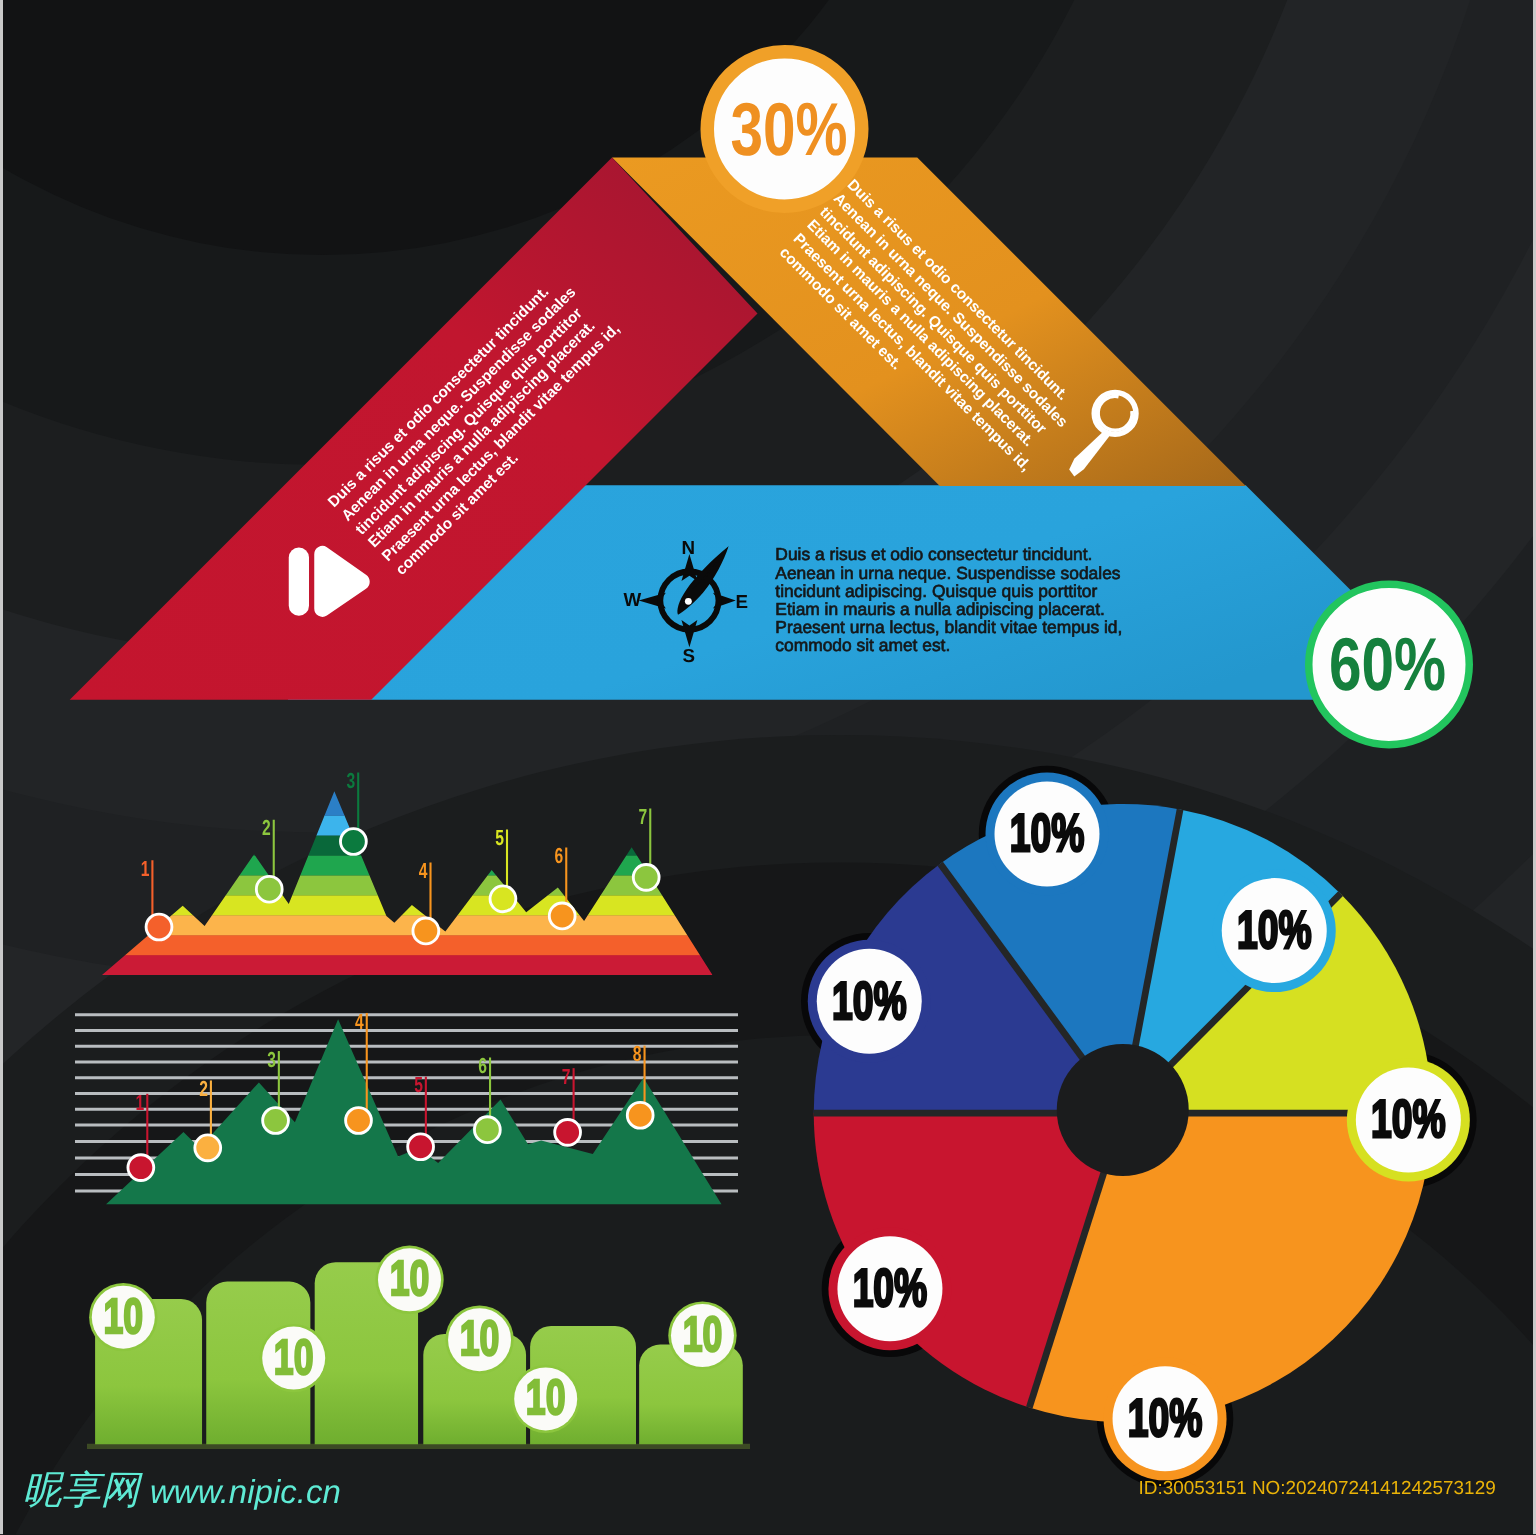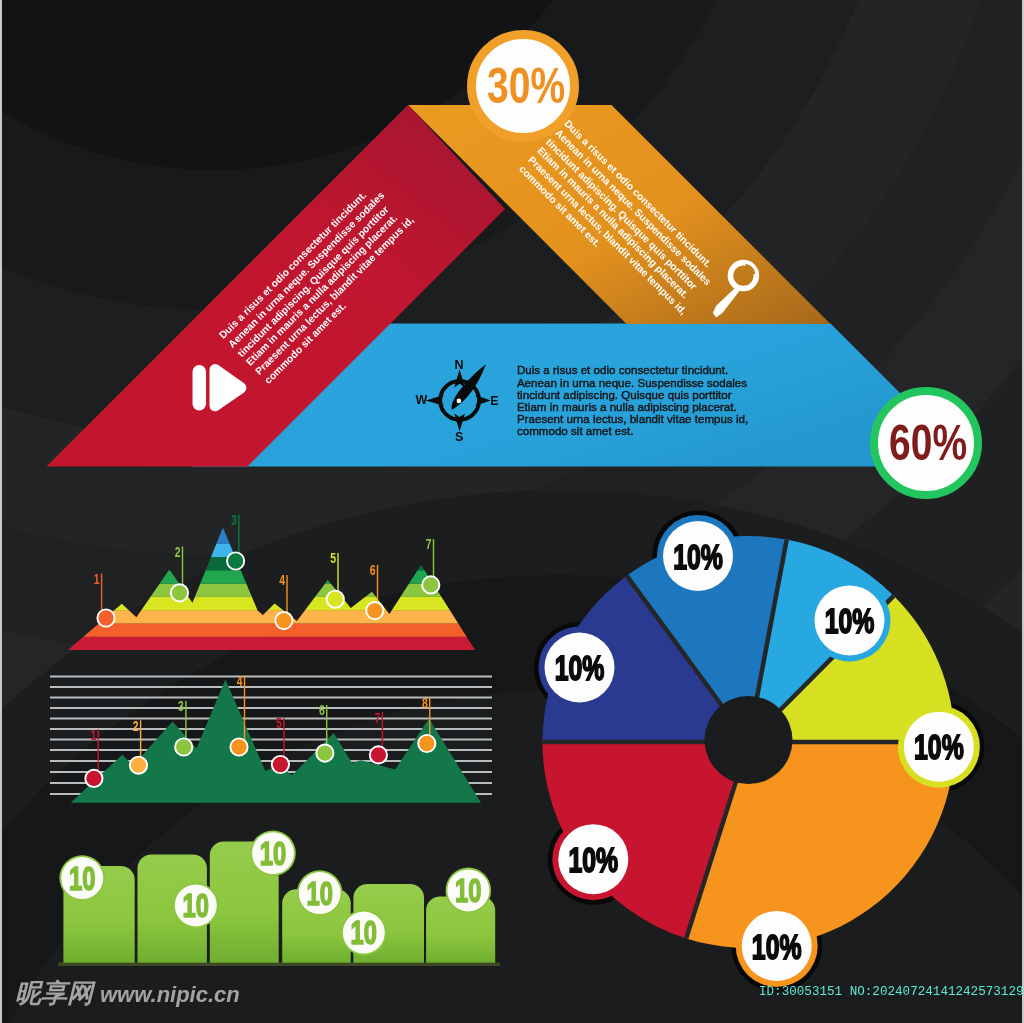--- a/index.html
+++ b/index.html
@@ -1,20 +1,20 @@
 <!DOCTYPE html>
 <html><head>
 <meta charset="utf-8">
 <style>
   html,body{margin:0;padding:0;background:#0e0f10;}
   body{width:1024px;height:1023px;overflow:hidden;
        font-family:"Liberation Sans",sans-serif;}
   #stage{position:relative;width:1024px;height:1023px;overflow:hidden;background:#1f2123;}
   .lay{position:absolute;left:0;top:0;width:1024px;height:1023px;}
-  .footer-brand{position:absolute;color:#a3a3a3;font-weight:700;font-style:italic;}
+  .footer-brand{position:absolute;color:#5eead4;font-weight:400;font-style:italic;}
   .pieLbl{font-family:"Liberation Sans",sans-serif;font-weight:700;font-size:35.5px;fill:#0b0b0b;
           stroke:#0b0b0b;stroke-width:1.9px;paint-order:stroke;}
   .rib-text{position:absolute;font-size:10.2px;font-weight:700;line-height:12.8px;
             color:#fff;white-space:nowrap;}
   .rot-neg{transform:rotate(-45deg);transform-origin:0 0;}
   .rot-pos{transform:rotate(45deg);transform-origin:0 0;}
   .flat{color:#15181a;font-weight:400;-webkit-text-stroke:0.45px #15181a;}
   .cp-lbl{position:absolute;font-weight:700;font-size:12.5px;line-height:12.5px;color:#0a0a0a;
           width:20px;text-align:center;margin-left:-10px;margin-top:-6.2px;}
   .mkLbl{font-family:"Liberation Sans",sans-serif;font-weight:700;font-size:14.5px;}
@@ -372,21 +372,21 @@
     </g>
   </svg>
   <div class="cp-lbl" style="left:458.9px;top:365px">N</div>
   <div class="cp-lbl" style="left:494.5px;top:400.9px">E</div>
   <div class="cp-lbl" style="left:459.2px;top:437.6px">S</div>
   <div class="cp-lbl" style="left:421.5px;top:400.4px">W</div>
 
   <div class="pbadge" id="b30" style="left:467px;top:30px;width:112px;height:112px;border:9px solid #f0a028;color:#ef9021">
     <span>30%</span>
   </div>
-  <div class="pbadge" id="b60" style="left:870px;top:387px;width:112px;height:112px;border:8px solid #22c55e;color:#7f1d1d">
+  <div class="pbadge" id="b60" style="left:870px;top:387px;width:112px;height:112px;border:5px solid #22c55e;color:#15803d">
     <span>60%</span>
   </div>
 
   <div class="footer-brand" style="left:15px;top:980px;font-size:26px;line-height:26px;font-style:italic;letter-spacing:0px">昵享网</div>
   <div class="footer-brand" style="left:100px;top:986px;font-size:22px;line-height:18px">www.nipic.cn</div>
-  <div style="position:absolute;left:759px;top:986px;color:#5eead4;font-size:12.6px;line-height:13px;font-family:Liberation Mono, monospace">ID:30053151 NO:20240724141242573129</div>
+  <div style="position:absolute;left:759px;top:986px;color:#eab308;font-size:12.6px;line-height:13px;font-family:Liberation Sans, sans-serif">ID:30053151 NO:20240724141242573129</div>
 
 </div>
 
 </body></html>

